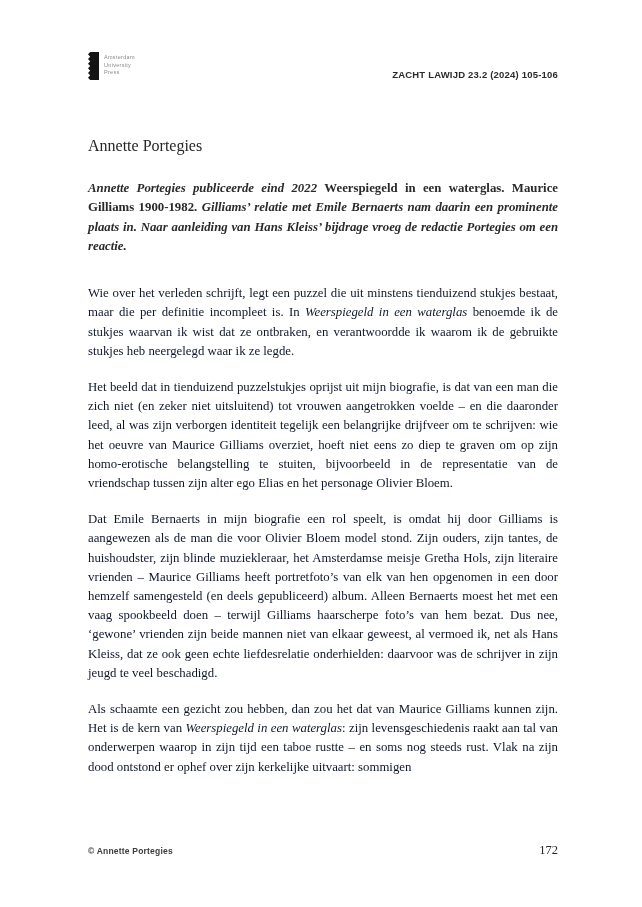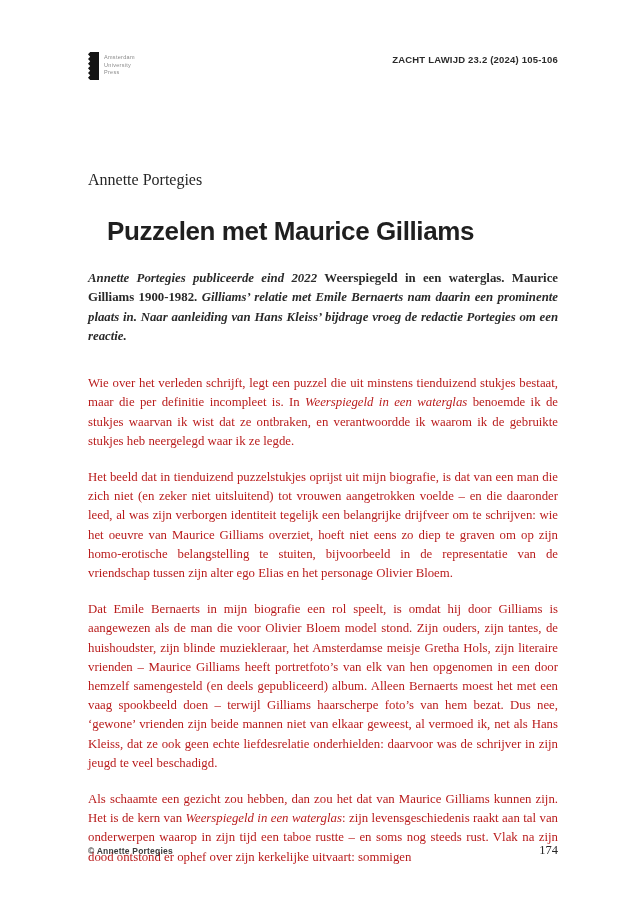--- a/index.html
+++ b/index.html
@@ -9,21 +9,21 @@
     position: relative;
     font-family: "Liberation Serif", serif;
     color: #262626;
     overflow: hidden;
   }
   .page-header {
     position: absolute;
     top: 52px; left: 88px; right: 84px;
     display: flex;
     justify-content: space-between;
-    align-items: flex-start;
+    align-items: flex-end;
   }
   .publisher-logo { display: flex; align-items: flex-start; gap: 5px; }
   .logo-mark { display: block; width: 11px; height: 28px; }
   .logo-text {
     font-family: "Liberation Sans", sans-serif;
     font-size: 5.5px; line-height: 7.5px;
     letter-spacing: 0.3px;
     color: #8a8a8a;
     padding-top: 2px;
   }
@@ -37,21 +37,20 @@
   }
   .content {
     position: absolute;
     top: 136px; left: 88px; width: 470px;
   }
   .author-name {
     font-size: 16px;
     line-height: 20px;
     font-weight: normal;
     color: #262626;
-    margin-top: 34px;
   }
   .article-title {
     margin-top: 26px;
     padding-left: 19px;
     font-family: "Liberation Sans", sans-serif;
     font-weight: bold;
     font-size: 26px;
     line-height: 30px;
     letter-spacing: -0.4px;
     color: #1f1f1f;
@@ -63,21 +62,21 @@
     font-style: italic;
     text-align: justify;
     color: #2a2a2a;
     font-weight: bold;
   }
   .body-paragraphs { margin-top: 28px; }
   .body-paragraphs p {
     font-size: 12.8px;
     line-height: 19.2px;
     text-align: justify;
-    color: #b91c1c;
+    color: #0f172a;
     margin-bottom: 17px;
   }
   .body-paragraphs p:last-child { margin-bottom: 8px; }
   .page-footer {
     position: absolute;
     top: 843px; left: 88px; right: 84px;
     display: flex;
     justify-content: space-between;
     align-items: baseline;
   }
@@ -106,26 +105,25 @@
       <div>Amsterdam</div>
       <div>University</div>
       <div>Press</div>
     </div>
   </div>
   <div class="journal-ref">ZACHT LAWIJD 23.2 (2024) 105-106</div>
 </header>
 
 <main class="content">
   <div class="author-name">Annette Portegies</div>
-  <h1 class="article-title">Puzzelen met Maurice Gilliams</h1>
   <p class="abstract"><span style="font-style: italic;">Annette Portegies publiceerde eind 2022 </span><span style="font-style: normal;">Weerspiegeld in een waterglas. Maurice Gilliams 1900-1982.</span><span style="font-style: italic;"> Gilliams’ relatie met Emile Bernaerts nam daarin een prominente plaats in. Naar aanleiding van Hans Kleiss’ bijdrage vroeg de redactie Portegies om een reactie.</span></p>
   <div class="body-paragraphs">
     <p><span style="font-style: normal;">Wie over het verleden schrijft, legt een puzzel die uit minstens tienduizend stukjes bestaat, maar die per definitie incompleet is. In </span><span style="font-style: italic;">Weerspiegeld in een waterglas</span><span style="font-style: normal;"> benoemde ik de stukjes waarvan ik wist dat ze ontbraken, en verantwoordde ik waarom ik de gebruikte stukjes heb neergelegd waar ik ze legde.</span></p>
     <p><span style="font-style: normal;">Het beeld dat in tienduizend puzzelstukjes oprijst uit mijn biografie, is dat van een man die zich niet (en zeker niet uitsluitend) tot vrouwen aangetrokken voelde – en die daaronder leed, al was zijn verborgen identiteit tegelijk een belangrijke drijfveer om te schrijven: wie het oeuvre van Maurice Gilliams overziet, hoeft niet eens zo diep te graven om op zijn homo-erotische belangstelling te stuiten, bijvoorbeeld in de representatie van de vriendschap tussen zijn alter ego Elias en het personage Olivier Bloem.</span></p>
     <p><span style="font-style: normal;">Dat Emile Bernaerts in mijn biografie een rol speelt, is omdat hij door Gilliams is aangewezen als de man die voor Olivier Bloem model stond. Zijn ouders, zijn tantes, de huishoudster, zijn blinde muziekleraar, het Amsterdamse meisje Gretha Hols, zijn literaire vrienden – Maurice Gilliams heeft portretfoto’s van elk van hen opgenomen in een door hemzelf samengesteld (en deels gepubliceerd) album. Alleen Bernaerts moest het met een vaag spookbeeld doen – terwijl Gilliams haarscherpe foto’s van hem bezat. Dus nee, ‘gewone’ vrienden zijn beide mannen niet van elkaar geweest, al vermoed ik, net als Hans Kleiss, dat ze ook geen echte liefdesrelatie onderhielden: daarvoor was de schrijver in zijn jeugd te veel beschadigd.</span></p>
     <p><span style="font-style: normal;">Als schaamte een gezicht zou hebben, dan zou het dat van Maurice Gilliams kunnen zijn. Het is de kern van </span><span style="font-style: italic;">Weerspiegeld in een waterglas</span><span style="font-style: normal;">: zijn levensgeschiedenis raakt aan tal van onderwerpen waarop in zijn tijd een taboe rustte – en soms nog steeds rust. Vlak na zijn dood ontstond er ophef over zijn kerkelijke uitvaart: sommigen</span></p>
   </div>
 </main>
 
 <footer class="page-footer">
   <div class="copyright">© Annette Portegies</div>
-  <div class="page-number">174</div>
+  <div class="page-number">172</div>
 </footer>
 
 </body></html>

